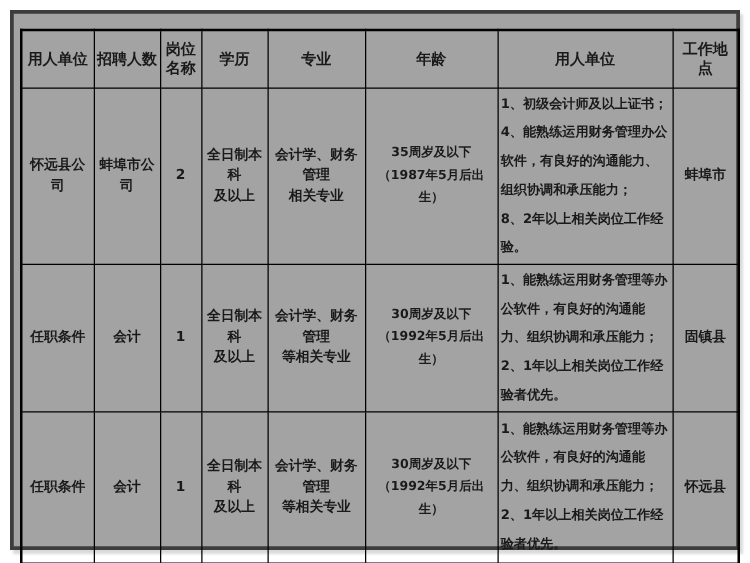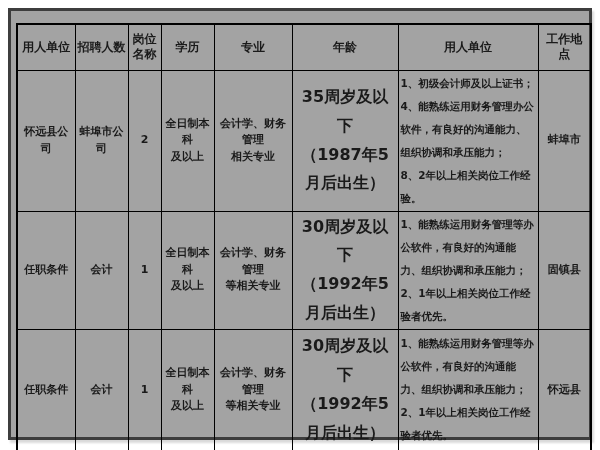--- a/index.html
+++ b/index.html
@@ -41,21 +41,21 @@
   table.recruit th {
     font-size: 12px;
     line-height: 1.25;
   }
   tr.hdr      { height: 46px; }
   tr.r0       { height: 124px; }
   tr.r1       { height: 118px; }
   tr.r2       { height: 122px; }
   td.plain    { font-size: 11px; line-height: 1.5; }
   td.wrap2    { font-size: 11px; line-height: 1.5; white-space: pre-line; }
-  td.age      { font-size: 16px; line-height: 1.8; white-space: pre-line; }
+  td.age      { font-size: 10px; line-height: 1.8; white-space: pre-line; }
   td.req {
     vertical-align: top;
     text-align: left;
     padding: 2px 3px;
     color: var(--requirements-text, #3b5382);
   }
   .req-item {
     font-size: 10.5px;
     line-height: 23px;
     text-align: left;

